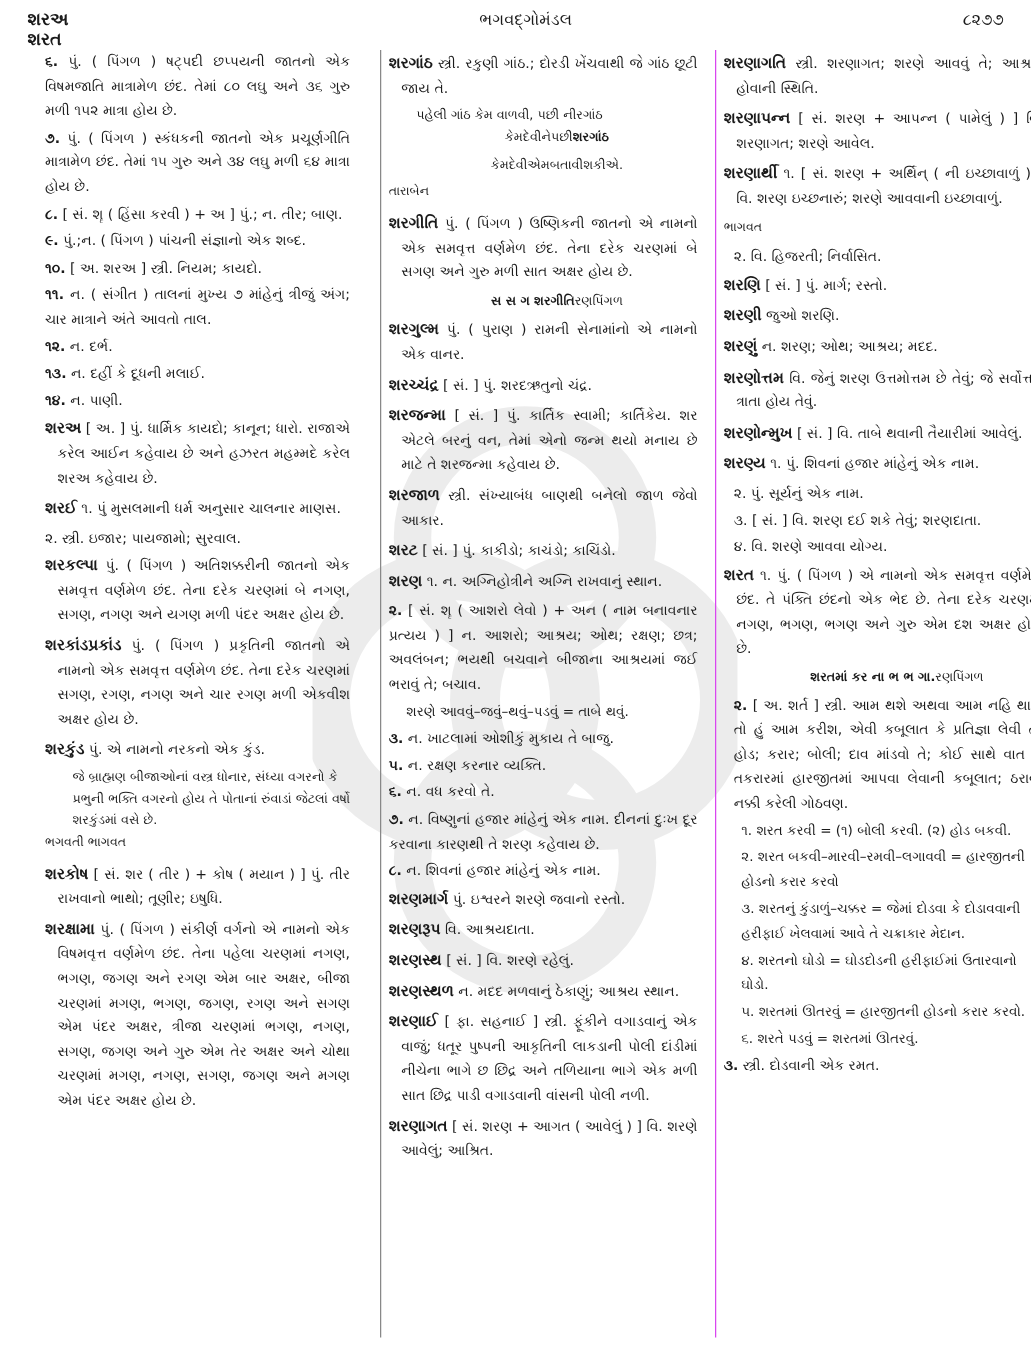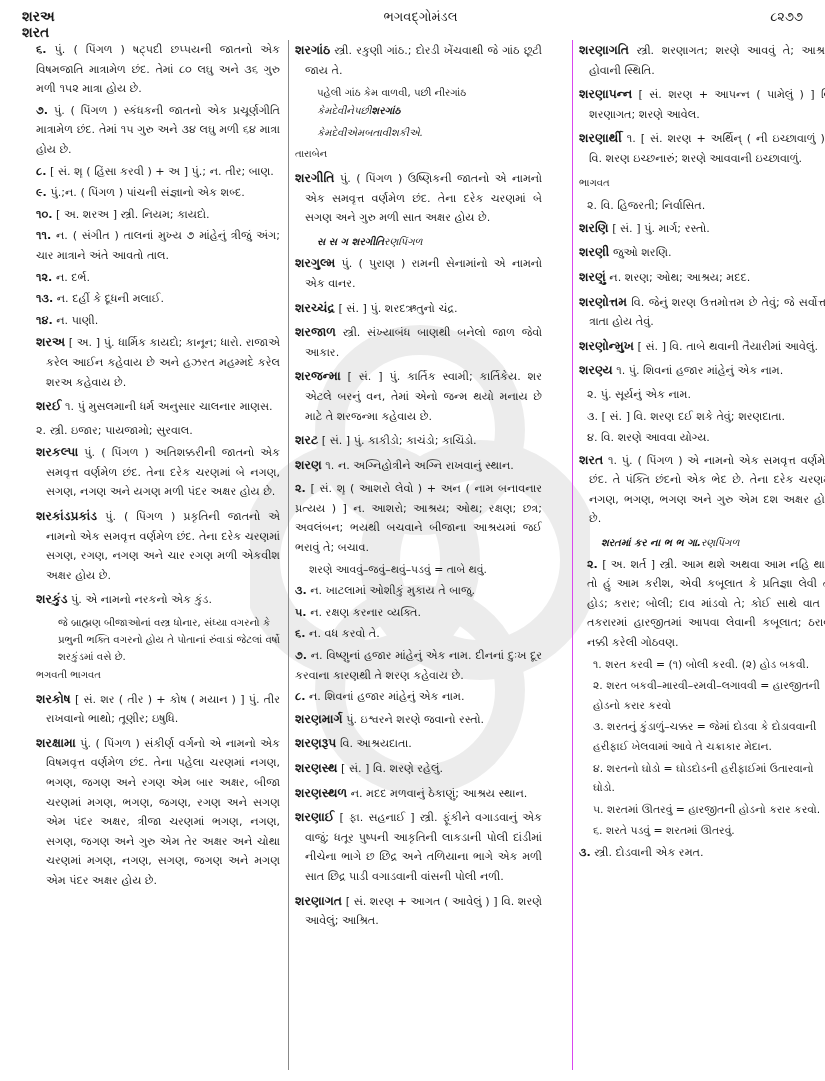--- a/index.html
+++ b/index.html
@@ -20,29 +20,29 @@
   .hdr-center { position: absolute; left: 16px; right: 0; top: 9px; text-align: center; font-size: 13px; }
   .hdr-right { position: absolute; right: 22px; top: 9px; font-size: 13px; }
   .cols {
     position: absolute; left: 0; top: 40px; width: 729px; height: 1030px;
   }
   .col {
     position: absolute; top: 0; height: 1030px; font-size: 11.2px; line-height: 19.6px;
     overflow: hidden; box-sizing: border-box;
   }
   .col1 { left: 36px; width: 244px; }
-  .col2 { left: 288px; width: 254px; padding-left: 6px; border-left: 1px solid #888; }
+  .col2 { left: 304px; width: 254px; padding-left: 6px; border-left: 1px solid #888; }
   .col3 { left: 572px; width: 262px; padding-left: 6px; border-left: 1px solid #d946ef; }
   .entry { margin-bottom: 4px; text-indent: -10px; padding-left: 10px; text-align: justify; }
   .sub { margin-bottom: 2px; text-align: justify; }
   .hw { font-weight: bold; font-size: 12.4px; }
   .num { font-weight: bold; }
   .quote { font-size: 10.2px; line-height: 17px; padding-left: 22px; text-indent: 0; margin: 0; }
   .qsrc { font-size: 10px; margin-bottom: 4px; }
-  .qline { display: flex; justify-content: flex-start; font-size: 10.2px; padding-left: 22px; margin-bottom: 2px; font-style: italic; }
+  .qline { display: flex; justify-content: center; font-size: 10.2px; padding-left: 22px; margin-bottom: 2px; }
   .idiom { padding-left: 14px; text-indent: 0; font-size: 10.8px; margin-bottom: 2px; }
 </style>
 </head>
 <body>
 
 <svg class="watermark" viewBox="0 0 340 520">
   <circle cx="110" cy="260" r="100" fill="none" stroke="#000" stroke-width="40"></circle>
   <circle cx="230" cy="260" r="100" fill="none" stroke="#000" stroke-width="40"></circle>
   <circle cx="170" cy="130" r="90" fill="none" stroke="#000" stroke-width="30"></circle>
   <circle cx="170" cy="390" r="90" fill="none" stroke="#000" stroke-width="30"></circle>
@@ -101,22 +101,22 @@
     </div>
     <div class="qsrc">તારાબેન</div>
 
     <div class="entry"><span class="hw">શરગીતિ</span> <span>પું. ( પિંગળ ) ઉષ્ણિકની જાતનો એ નામનો એક સમવૃત્ત વર્ણમેળ છંદ. તેના દરેક ચરણમાં બે સગણ અને ગુરુ મળી સાત અક્ષર હોય છે.</span></div>
     <div class="qline">
       <b>સ સ ગ શરગીતિ</b>
       <span>રણપિંગળ</span>
     </div>
     <div class="entry"><span class="hw">શરગુલ્મ</span> <span>પું. ( પુરાણ ) રામની સેનામાંનો એ નામનો એક વાનર.</span></div>
     <div class="entry"><span class="hw">શરચ્ચંદ્ર</span> <span>[ સં. ] પું. શરદઋતુનો ચંદ્ર.</span></div>
+    <div class="entry"><span class="hw">શરજન્મા</span> <span>[ સં. ] પું. કાર્તિક સ્વામી; કાર્તિકેય. શર એટલે બરનું વન, તેમાં એનો જન્મ થયો મનાય છે માટે તે શરજન્મા કહેવાય છે.</span></div>
     <div class="entry"><span class="hw">શરજાળ</span> <span>સ્ત્રી. સંખ્યાબંધ બાણથી બનેલો જાળ જેવો આકાર.</span></div>
-    <div class="entry"><span class="hw">શરજન્મા</span> <span>[ સં. ] પું. કાર્તિક સ્વામી; કાર્તિકેય. શર એટલે બરનું વન, તેમાં એનો જન્મ થયો મનાય છે માટે તે શરજન્મા કહેવાય છે.</span></div>
     <div class="entry"><span class="hw">શરટ</span> <span>[ સં. ] પું. કાકીડો; કાચંડો; કાચિંડો.</span></div>
     <div class="entry"><span class="hw">શરણ</span> <span>૧. ન. અગ્નિહોત્રીને અગ્નિ રાખવાનું સ્થાન.</span></div>
 
     <div class="sub"><span class="num">૨.</span> <span>[ સં. શૄ ( આશરો લેવો ) + અન ( નામ બનાવનાર પ્રત્યય ) ] ન. આશરો; આશ્રય; ઓથ; રક્ષણ; છત્ર; અવલંબન; ભયથી બચવાને બીજાના આશ્રયમાં જઈ ભરાવું તે; બચાવ.</span></div>
     <div class="idiom">શરણે આવવું–જવું–થવું–પડવું = તાબે થવું.</div>
     <div class="sub"><span class="num">૩.</span> <span>ન. ખાટલામાં ઓશીકું મુકાય તે બાજુ.</span></div>
     <div class="sub"><span class="num">૫.</span> <span>ન. રક્ષણ કરનાર વ્યક્તિ.</span></div>
     <div class="sub"><span class="num">૬.</span> <span>ન. વધ કરવો તે.</span></div>
     <div class="sub"><span class="num">૭.</span> <span>ન. વિષ્ણુનાં હજાર માંહેનું એક નામ. દીનનાં દુઃખ દૂર કરવાના કારણથી તે શરણ કહેવાય છે.</span></div>
     <div class="sub"><span class="num">૮.</span> <span>ન. શિવનાં હજાર માંહેનું એક નામ.</span></div>

